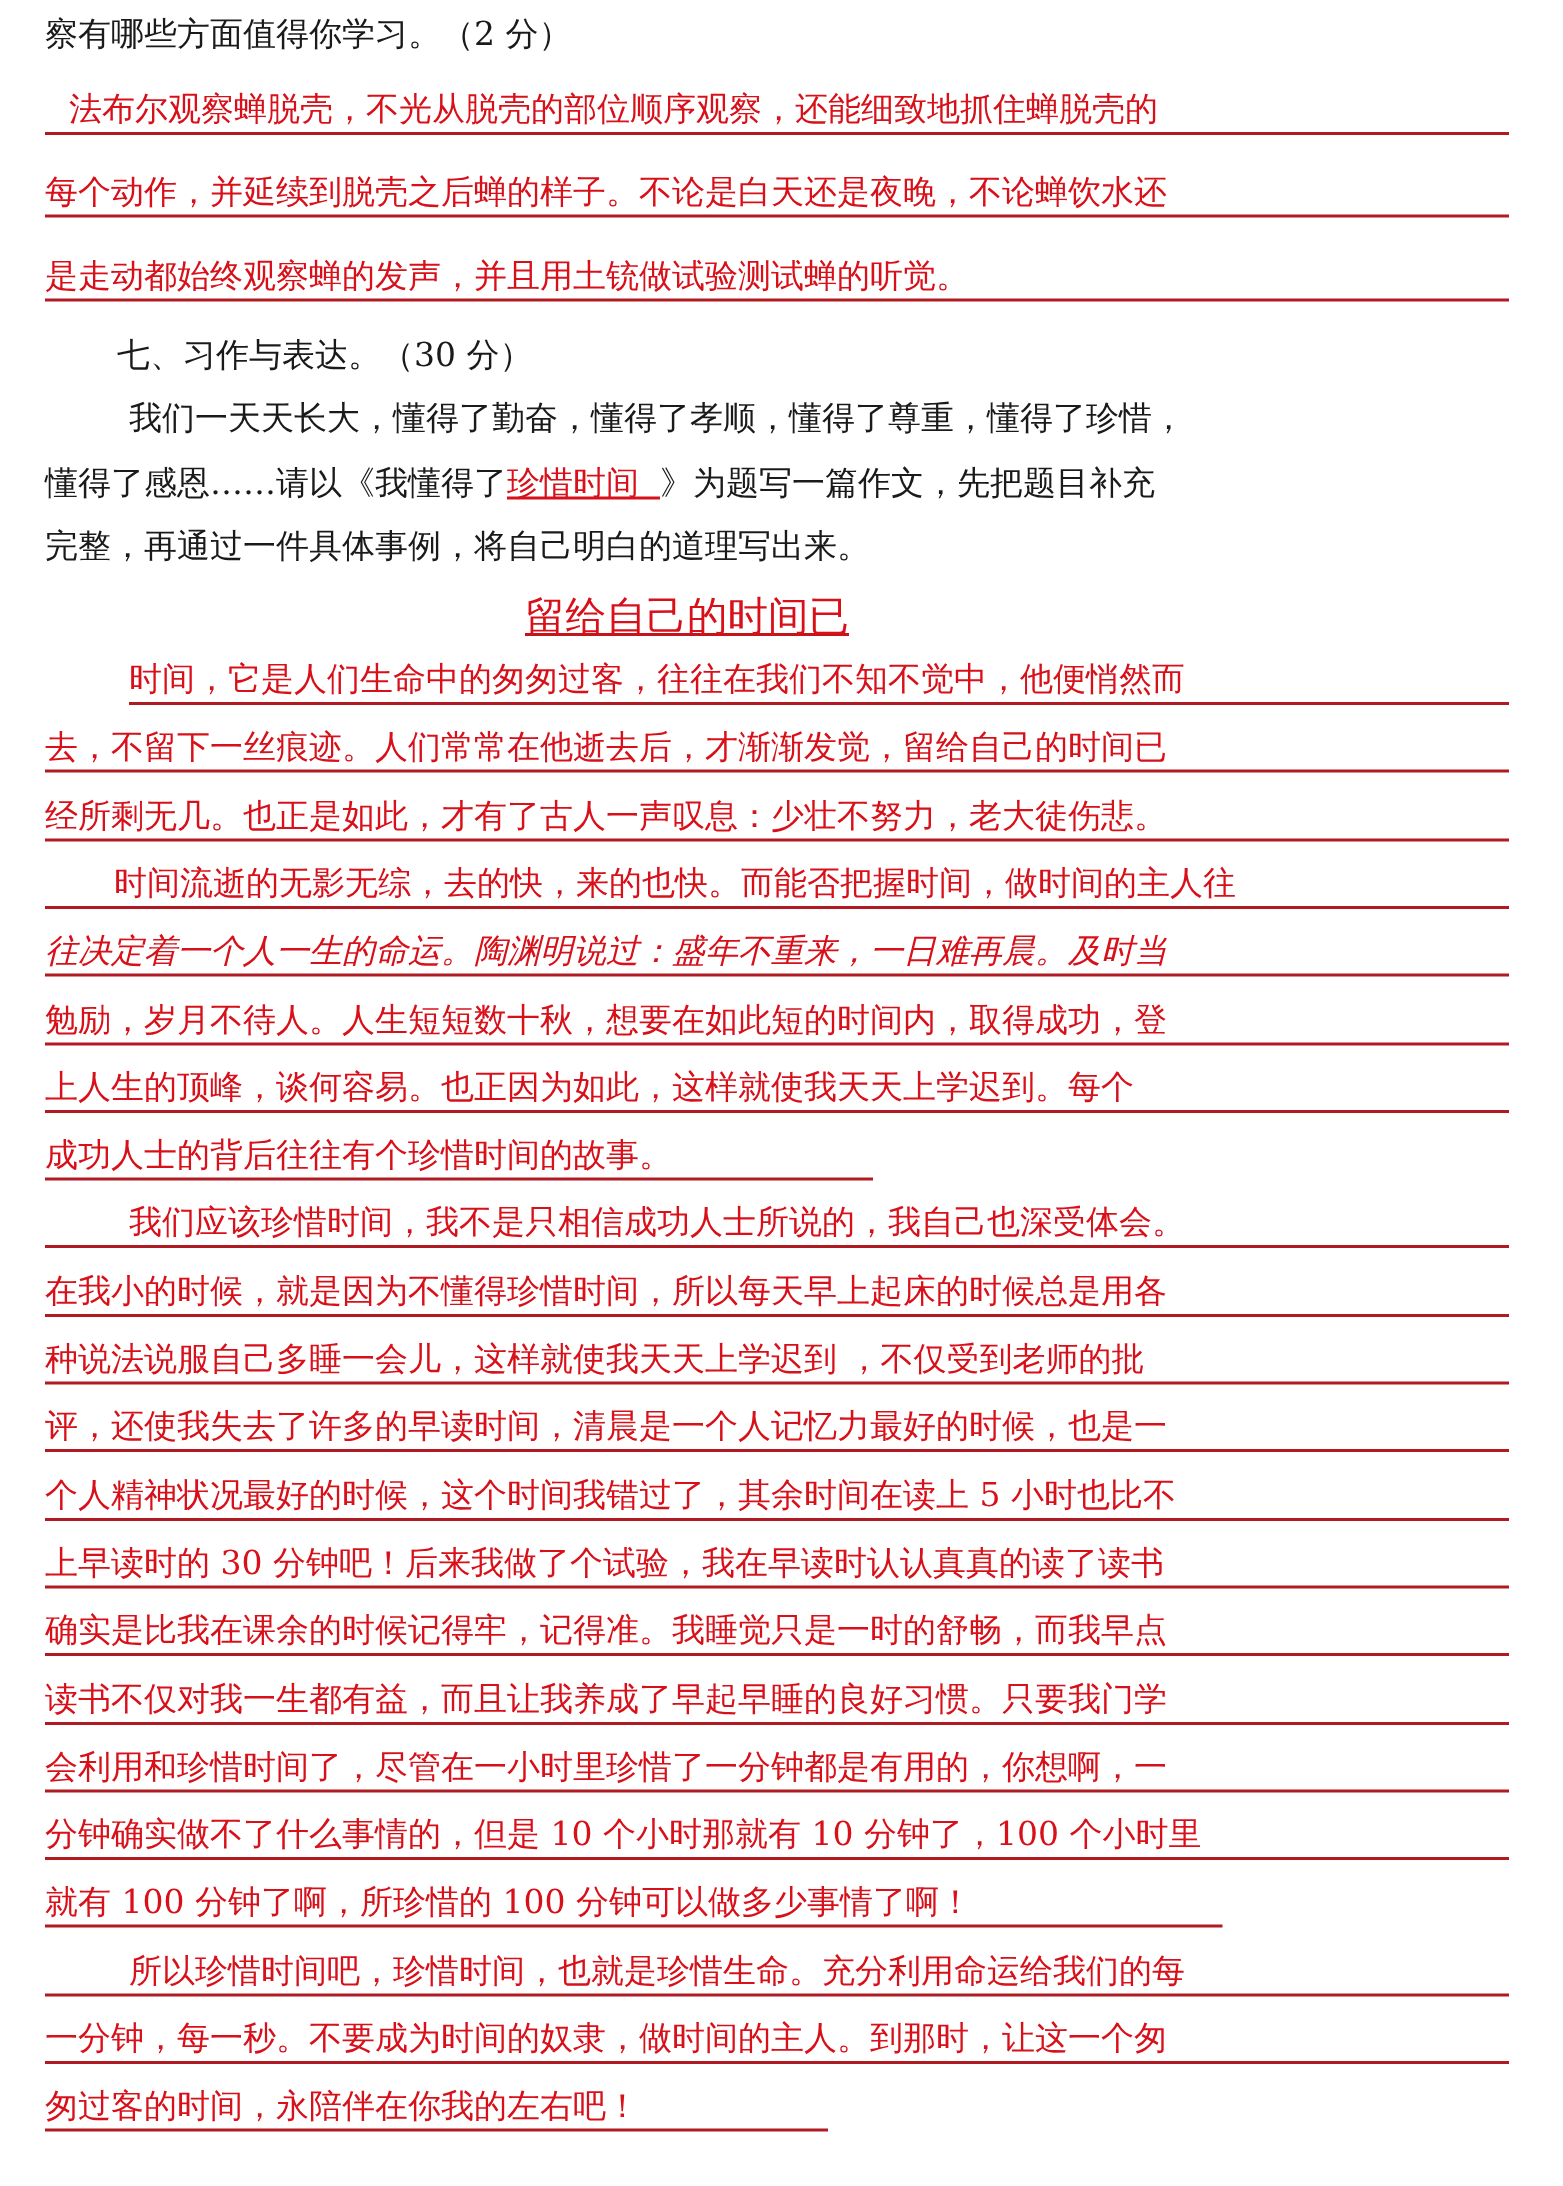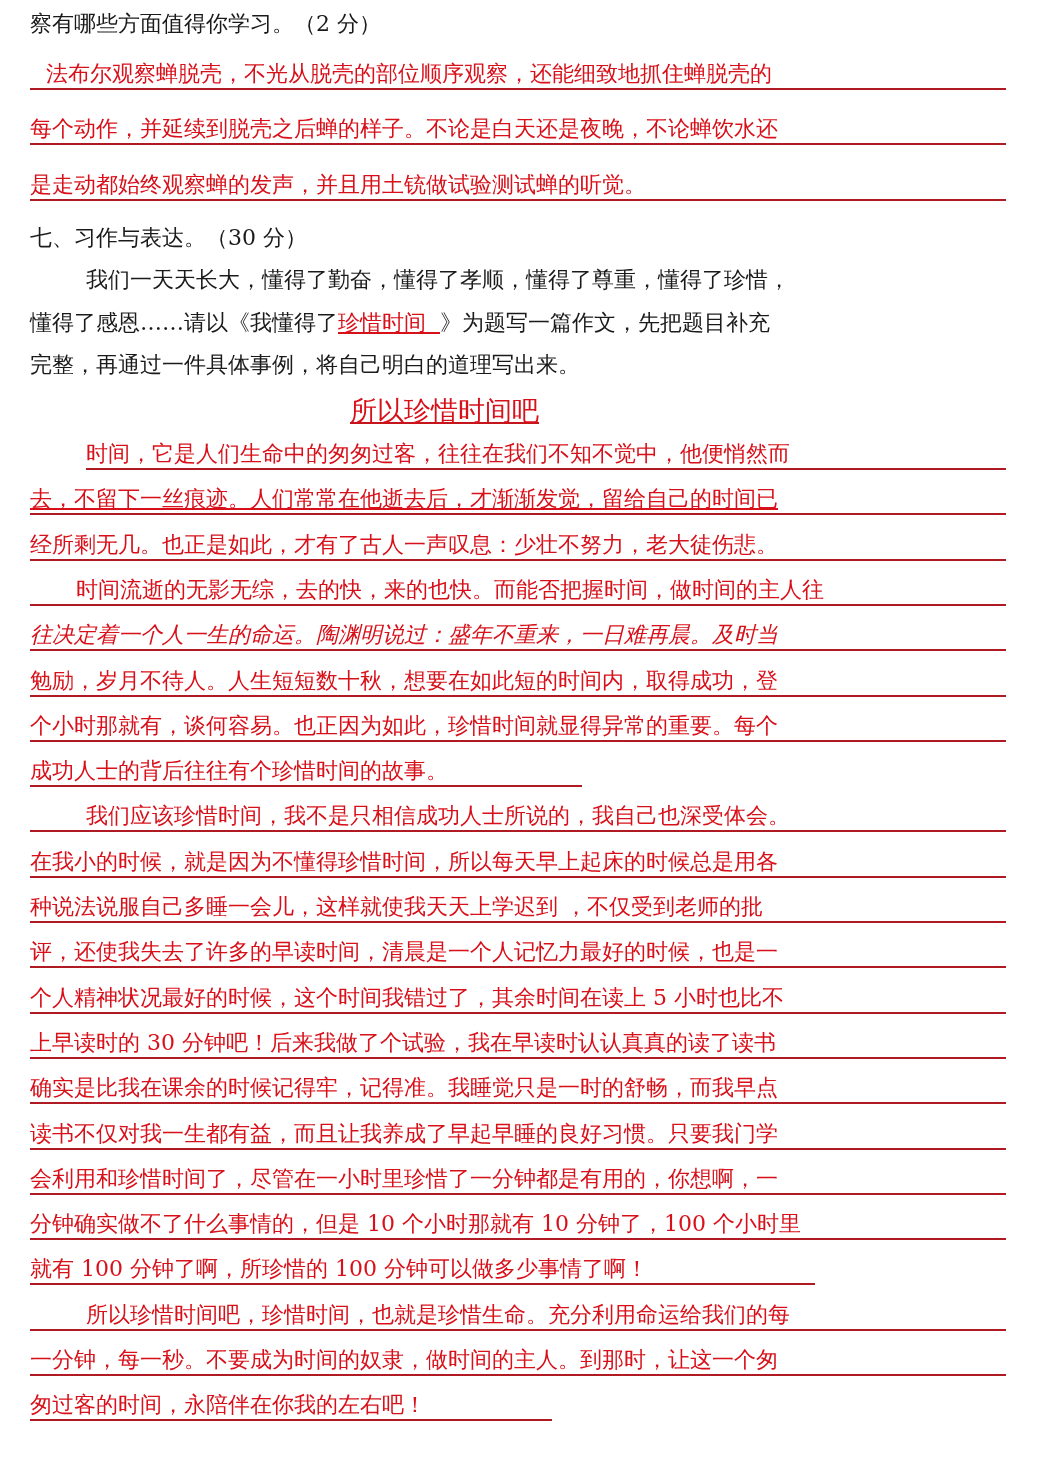--- a/index.html
+++ b/index.html
@@ -17,45 +17,45 @@
 
 <div class="line black" style="top:8px;">察有哪些方面值得你学习。（2 分）</div>
 
 <div class="rule" style="left:30px; top:88px; width:976px;"></div>
 <div class="line red" style="top:58px; left:46px;">法布尔观察蝉脱壳，不光从脱壳的部位顺序观察，还能细致地抓住蝉脱壳的</div>
 <div class="rule" style="left:30px; top:143px; width:976px;"></div>
 <div class="line red" style="top:113px;">每个动作，并延续到脱壳之后蝉的样子。不论是白天还是夜晚，不论蝉饮水还</div>
 <div class="rule" style="left:30px; top:199px; width:976px;"></div>
 <div class="line red" style="top:169px;">是走动都始终观察蝉的发声，并且用土铳做试验测试蝉的听觉。</div>
 
-<div class="line black" style="top:222px;">七、习作与表达。（30 分）</div>
+<div class="line black" style="top:222px;margin-left:48px;">七、习作与表达。（30 分）</div>
 
 <div class="line black" style="top:264px; left:86px;">我们一天天长大，懂得了勤奋，懂得了孝顺，懂得了尊重，懂得了珍惜，</div>
 <div class="line black" style="top:307px;text-align:right;">
   <span>懂得了感恩……请以《我懂得了</span><span class="fill">珍惜时间</span><span class="fill">&nbsp;&nbsp;</span><span>》为题写一篇作文，先把题目补充</span>
 </div>
 <div class="line black" style="top:349px;">完整，再通过一件具体事例，将自己明白的道理写出来。</div>
 
-<div class="title" style="top:393px;">所以珍惜时间吧</div>
+<div class="title" style="top:393px;">留给自己的时间已</div>
 
 <div id="essay">
     <div class="rule" style="left: 86px; top: 468px; width: 920px;"></div>
     <div class="line red" style="top: 438px; left: 86px;">时间，它是人们生命中的匆匆过客，往往在我们不知不觉中，他便悄然而</div>
     <div class="rule" style="left: 30px; top: 513px; width: 976px;"></div>
-    <div class="line red" style="top: 483px; text-decoration: underline;">去，不留下一丝痕迹。人们常常在他逝去后，才渐渐发觉，留给自己的时间已</div>
+    <div class="line red" style="top: 483px;">去，不留下一丝痕迹。人们常常在他逝去后，才渐渐发觉，留给自己的时间已</div>
     <div class="rule" style="left: 30px; top: 559px; width: 976px;"></div>
     <div class="line red" style="top: 529px;">经所剩无几。也正是如此，才有了古人一声叹息：少壮不努力，老大徒伤悲。</div>
     <div class="rule" style="left: 30px; top: 604px; width: 976px;"></div>
     <div class="line red" style="top: 574px; margin-left: 46px;">时间流逝的无影无综，去的快，来的也快。而能否把握时间，做时间的主人往</div>
     <div class="rule" style="left: 30px; top: 649px; width: 976px;"></div>
     <div class="line red" style="top: 619px; font-style: italic;">往决定着一个人一生的命运。陶渊明说过：盛年不重来，一日难再晨。及时当</div>
     <div class="rule" style="left: 30px; top: 695px; width: 976px;"></div>
     <div class="line red" style="top: 665px;">勉励，岁月不待人。人生短短数十秋，想要在如此短的时间内，取得成功，登</div>
     <div class="rule" style="left: 30px; top: 740px; width: 976px;"></div>
-    <div class="line red" style="top: 710px;">个小时那就有，谈何容易。也正因为如此，珍惜时间就显得异常的重要。每个</div>
+    <div class="line red" style="top: 710px;">上人生的顶峰，谈何容易。也正因为如此，这样就使我天天上学迟到。每个</div>
     <div class="rule" style="left: 30px; top: 785px; width: 552px;"></div>
     <div class="line red" style="top: 755px;">成功人士的背后往往有个珍惜时间的故事。</div>
     <div class="rule" style="left: 30px; top: 830px; width: 976px;"></div>
     <div class="line red" style="top: 800px; left: 86px;">我们应该珍惜时间，我不是只相信成功人士所说的，我自己也深受体会。</div>
     <div class="rule" style="left: 30px; top: 876px; width: 976px;"></div>
     <div class="line red" style="top: 846px;">在我小的时候，就是因为不懂得珍惜时间，所以每天早上起床的时候总是用各</div>
     <div class="rule" style="left: 30px; top: 921px; width: 976px;"></div>
     <div class="line red" style="top: 891px;">种说法说服自己多睡一会儿，这样就使我天天上学迟到 ，不仅受到老师的批</div>
     <div class="rule" style="left: 30px; top: 966px; width: 976px;"></div>
     <div class="line red" style="top: 936px;">评，还使我失去了许多的早读时间，清晨是一个人记忆力最好的时候，也是一</div>

